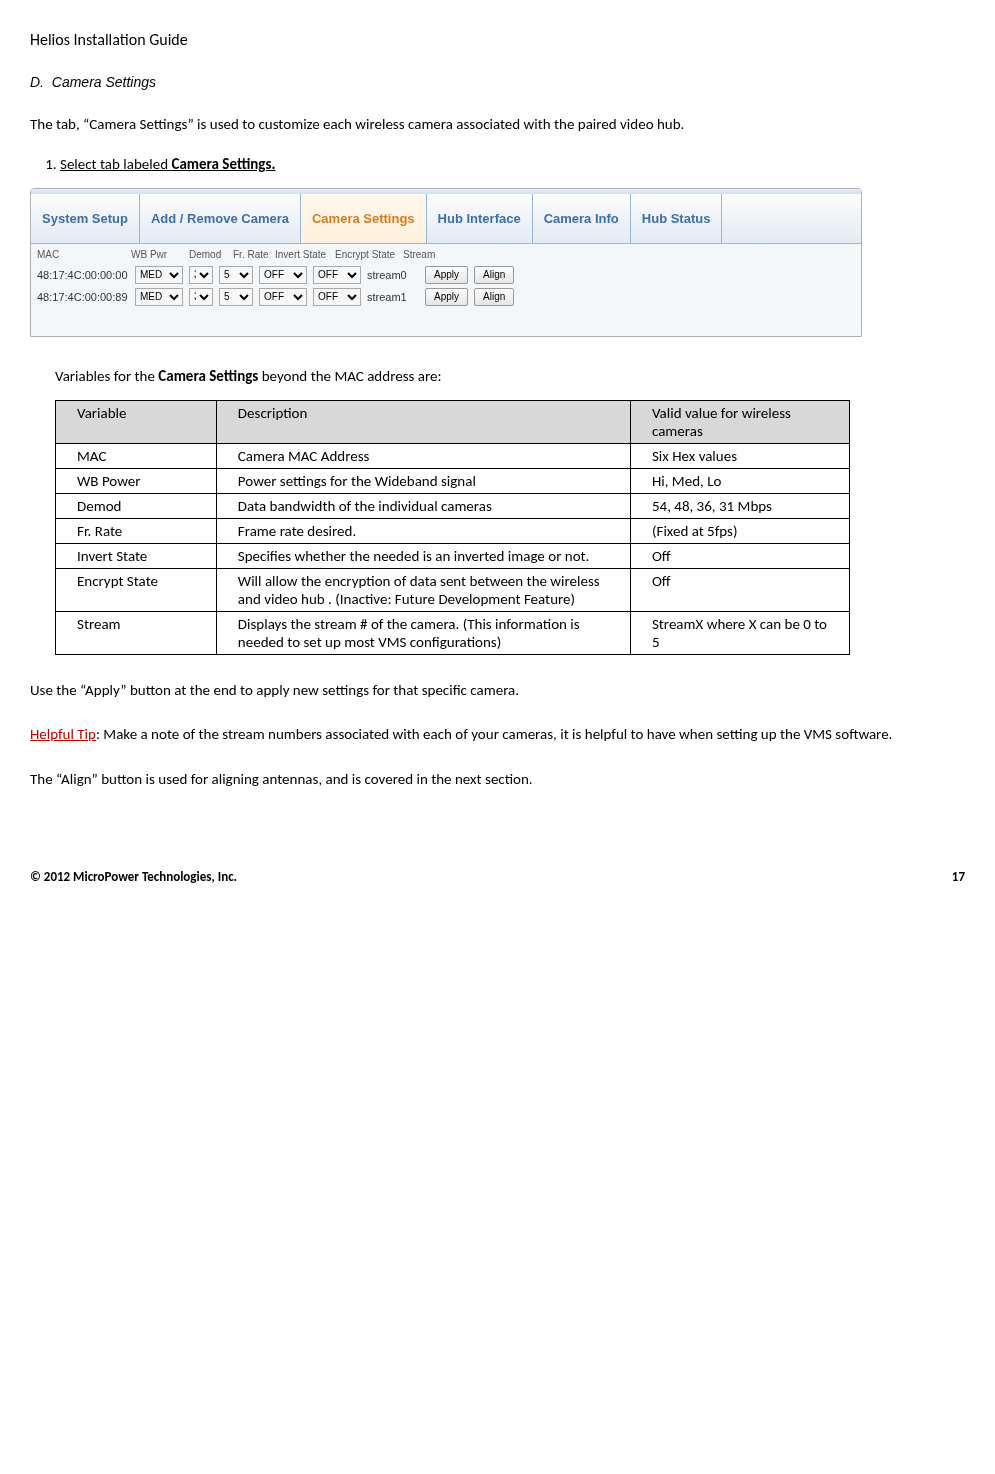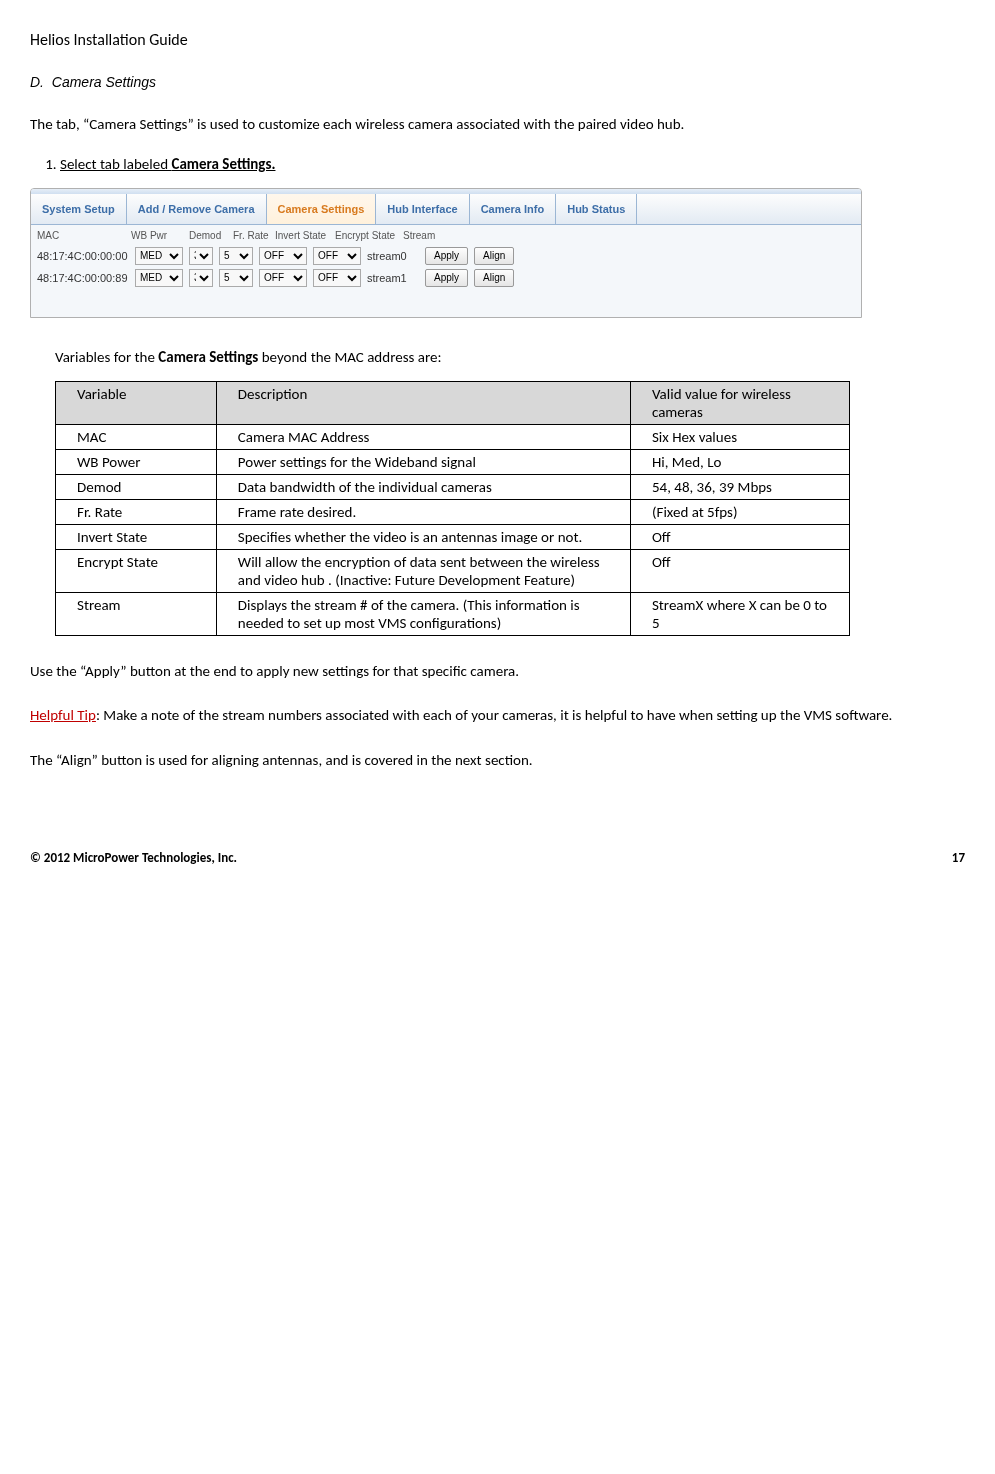--- a/index.html
+++ b/index.html
@@ -46,25 +46,25 @@
   .screenshot-top {
     height: 5px;
     background: linear-gradient(#e6eef7, #d0dff0);
   }
   .tabs {
     display: flex;
     background: linear-gradient(#fdfdfd, #e2eaf3);
     border-bottom: 1px solid #9bb6d4;
   }
   .tab {
-    padding: 9px 11px;
+    padding: 17px 11px;
     border-right: 1px solid #9bb6d4;
     color: #3d6ea8;
     font-weight: bold;
-    font-size: 11px;
+    font-size: 13px;
     white-space: nowrap;
   }
   .tab.active {
     background: linear-gradient(#fff7ec, #fff1dc);
     color: #d87a1e;
   }
   .shot-body {
     background: #f4f7fa;
     padding: 3px 6px 28px 6px;
   }
@@ -220,30 +220,30 @@
     <td>Six Hex values</td>
   </tr>
   <tr>
     <td>WB Power</td>
     <td>Power settings for the Wideband signal</td>
     <td>Hi, Med, Lo</td>
   </tr>
   <tr>
     <td>Demod</td>
     <td>Data bandwidth of the individual cameras</td>
-    <td>54, 48, 36, 39 Mbps</td>
+    <td>54, 48, 36, 31 Mbps</td>
   </tr>
   <tr>
     <td>Fr. Rate</td>
     <td>Frame rate desired.</td>
     <td>(Fixed at 5fps)</td>
   </tr>
   <tr>
     <td>Invert State</td>
-    <td>Specifies whether the video is an antennas image or not.</td>
+    <td>Specifies whether the needed is an inverted image or not.</td>
     <td>Off</td>
   </tr>
   <tr>
     <td>Encrypt State</td>
     <td>Will allow the encryption of data sent between the wireless and video hub . (Inactive: Future Development Feature)</td>
     <td>Off</td>
   </tr>
   <tr>
     <td>Stream</td>
     <td>Displays the stream # of the camera. (This information is needed to set up most VMS configurations)</td>

